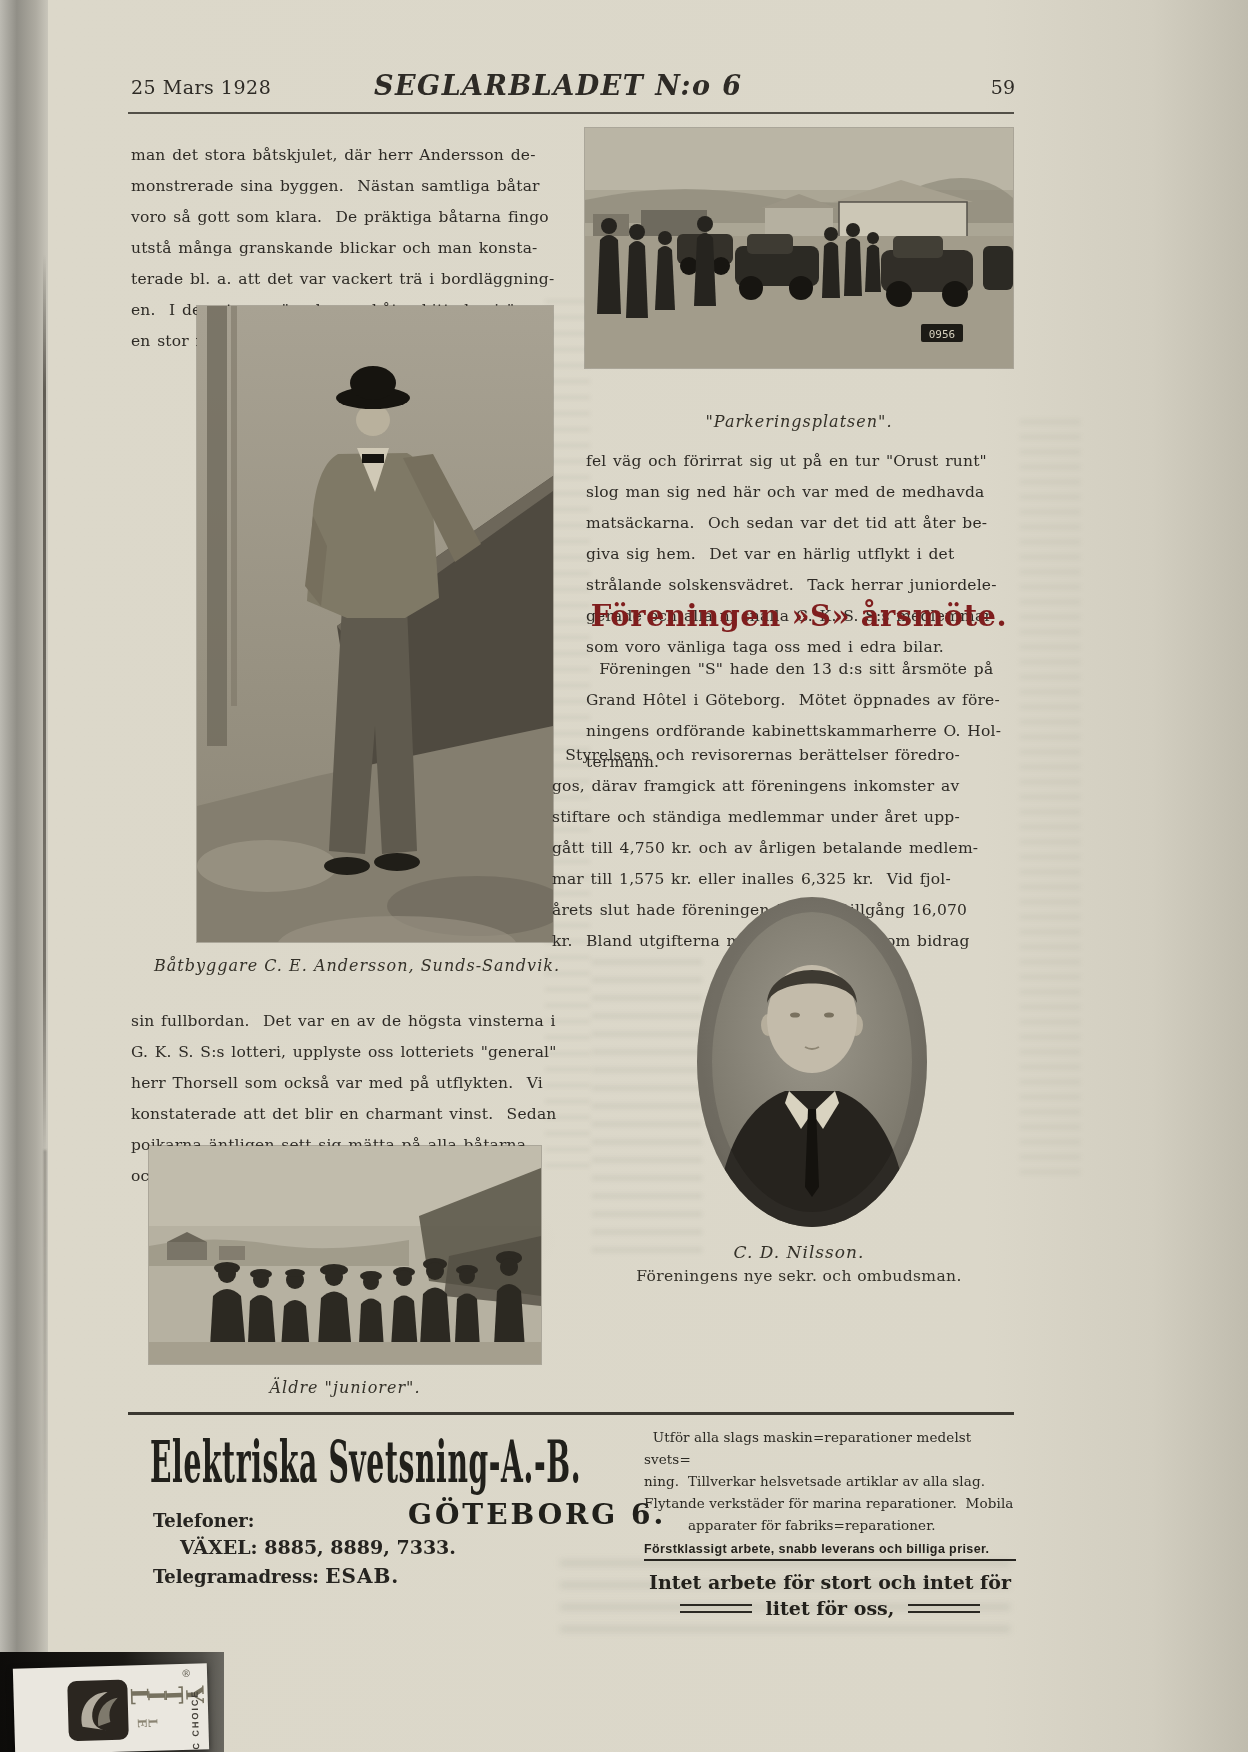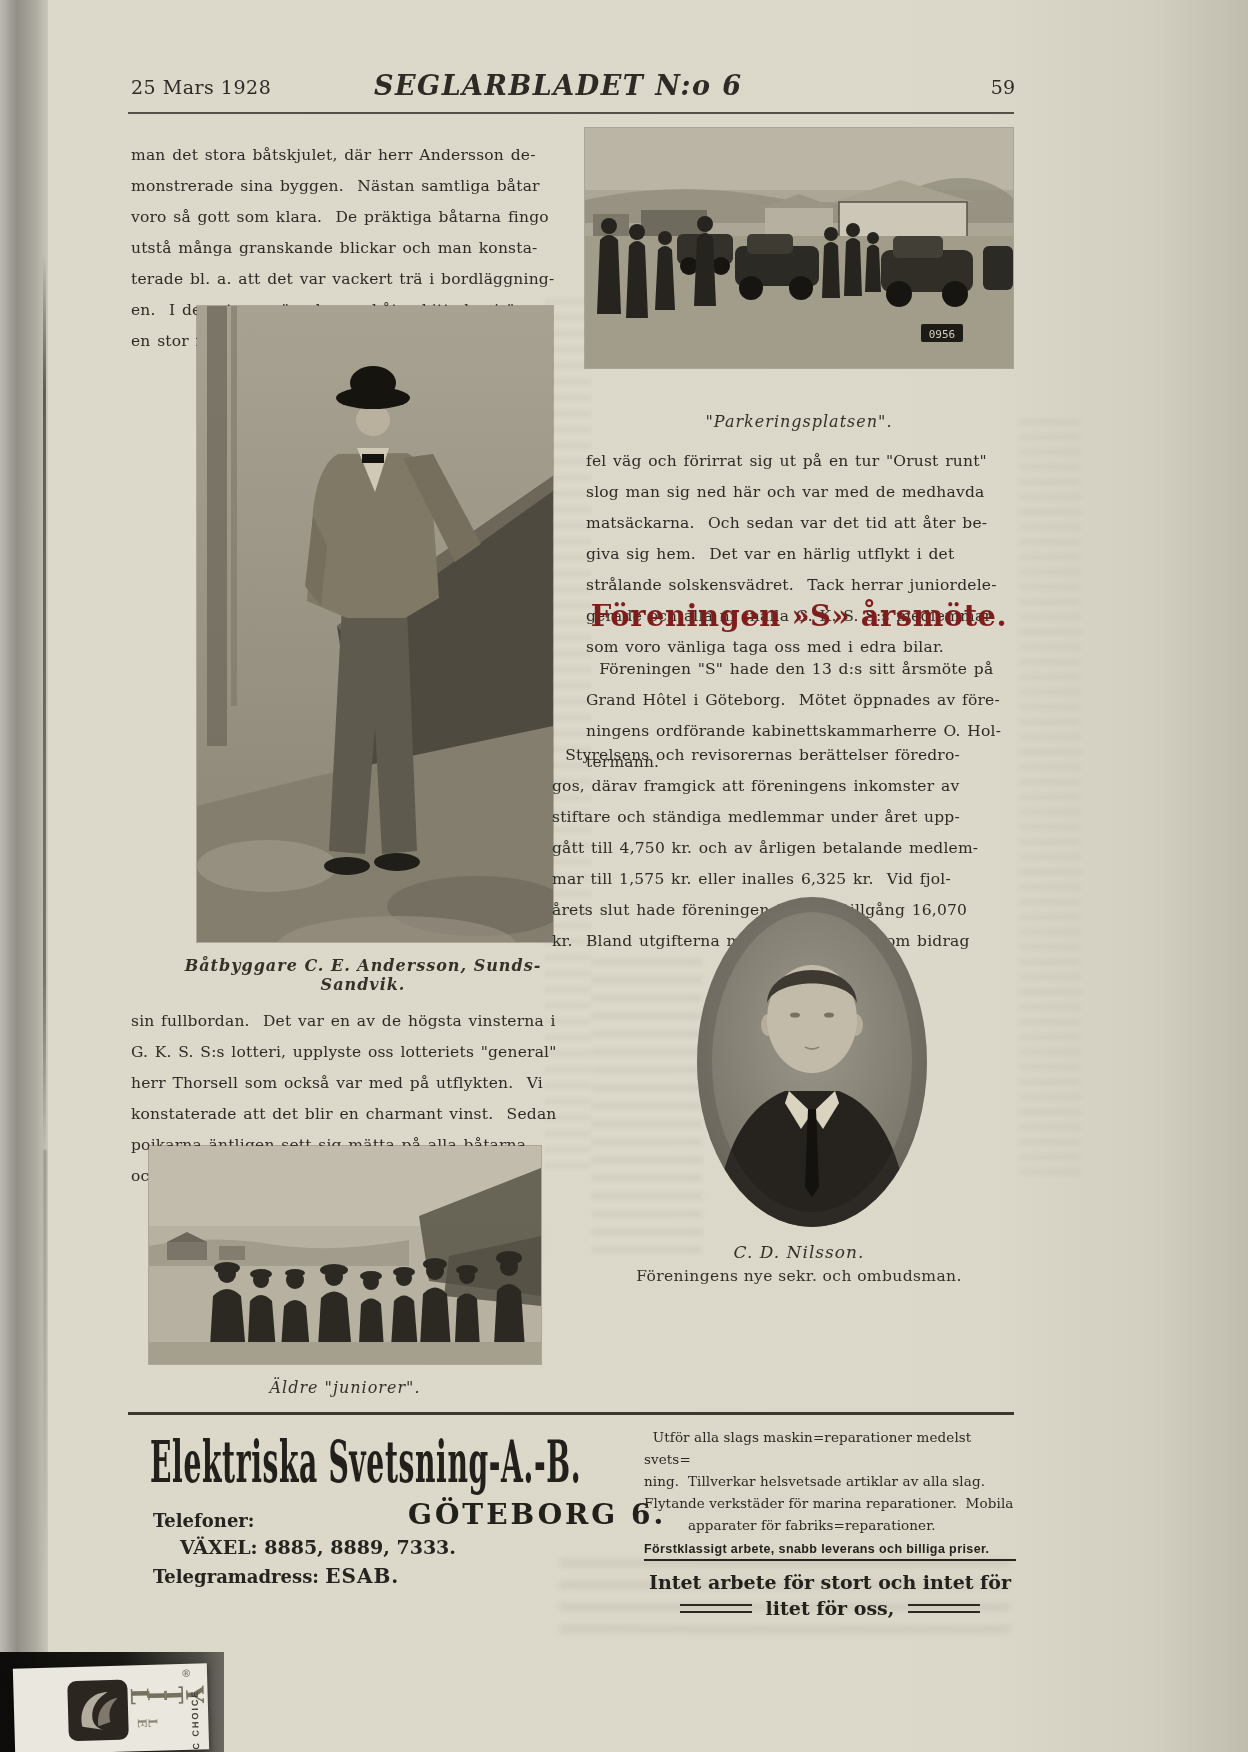--- a/index.html
+++ b/index.html
@@ -128,21 +128,21 @@
       <path d="M141,148 C128,155 119,175 116,205 L110,295 L150,312 L208,312 L242,292 L236,205 C233,173 222,153 210,147 Z" fill="#7f7966"></path>
       <polygon points="206,152 236,148 284,238 258,256" fill="#766f5d"></polygon>
       <polygon points="160,142 192,142 178,186" fill="#d0c9b6"></polygon>
       <rect x="165" y="148" width="22" height="9" fill="#15130f"></rect>
       <ellipse cx="176" cy="114" rx="17" ry="16" fill="#b9b19d"></ellipse>
       <ellipse cx="176" cy="92" rx="37" ry="11" fill="#16140f"></ellipse>
       <ellipse cx="176" cy="77" rx="23" ry="17" fill="#16140f"></ellipse>
       <path d="M116,210 L108,280 L124,300 L130,240 Z" fill="#766f5d"></path>
     </svg>
   </div>
-  <div class="caption" style="left:158px;top:956px;width:410px;font-weight:bold;">Båtbyggare  C.  E.  Andersson,  Sunds-Sandvik.</div>
+  <div class="caption" style="left:152px;top:956px;width:410px;">Båtbyggare  C.  E.  Andersson,  Sunds-Sandvik.</div>
 
   <div class="para" style="left:131px;top:1006px;">sin fullbordan.  Det var en av de högsta vinsterna i
 G. K. S. S:s lotteri, upplyste oss lotteriets "general"
 herr Thorsell som också var med på utflykten.  Vi
 konstaterade att det blir en charmant vinst.  Sedan
 pojkarna äntligen sett sig mätta på alla båtarna
 och man hunnit välkomna tvenne bilar som kört</div>
 
   <div class="photo" style="left:149px;top:1146px;width:392px;height:218px;">
     <svg width="392" height="218" viewBox="0 0 392 218">

